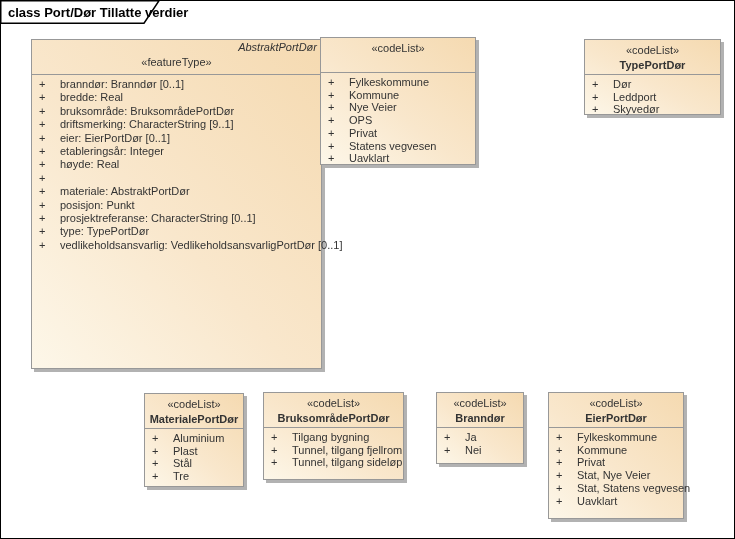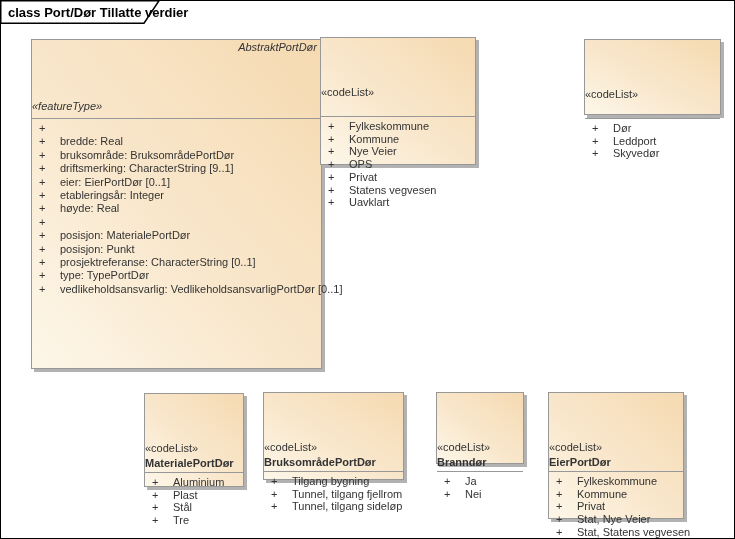--- a/index.html
+++ b/index.html
@@ -20,41 +20,41 @@
     font-weight: bold; font-size: 13px; color: #000000;
     white-space: nowrap;
   }
   .class-box {
     position: absolute;
     box-sizing: border-box;
     background: linear-gradient(to top right, #fdf7e9 0%, #f9e7cc 45%, #f5dab1 100%);
     border: 1px solid #989898;
     box-shadow: 3px 3px 0 0 #b2b2b2;
   }
-  .box-header { padding-top: 3px; margin-top: 44px; }
+  .box-header { text-align: center; padding-top: 3px; }
   .abstract-label {
     font-style: italic; text-align: right;
     padding: 1px 4px 0 0; height: 14px; line-height: 13px;
     white-space: nowrap; overflow: hidden;
   }
   .stereotype-line { line-height: 15px; white-space: nowrap; }
   .name-line { font-weight: bold; line-height: 15px; white-space: nowrap; }
   .attr-section {
     border-top: 1px solid #989898;
     padding: 3px 2px 0 0;
   }
   .attr-row { display: flex; align-items: baseline; white-space: nowrap; }
   .big .attr-row  { line-height: 13.4px; }
   .small .attr-row { line-height: 12.7px; }
   .plus { flex: none; width: 11px; margin-left: 7px; text-align: left; }
   .attr-text { margin-left: 10px; }
 
   
   #box-portdor      { left: 30px;  top: 38px;  width: 291px; height: 330px; z-index: 1; }
-  #box-portdor .box-header { padding-top: 0; font-style: italic; }
+  #box-portdor .box-header { padding-top: 0; }
   #box-portdor .attr-section { height: 276px; box-sizing: border-box; }
   #box-vedlikehold  { left: 319px; top: 36px;  width: 156px; height: 128px; z-index: 2; }
   #box-typeportdor  { left: 583px; top: 38px;  width: 137px; height: 76px; }
   #box-materiale    { left: 143px; top: 392px; width: 100px; height: 94px; }
   #box-bruksomrade  { left: 262px; top: 391px; width: 141px; height: 88px; }
   #box-branndor     { left: 435px; top: 391px; width: 88px;  height: 72px; }
   #box-eierportdor  { left: 547px; top: 391px; width: 136px; height: 127px; }
   .codelist-header { height: 34px; box-sizing: border-box; }
 </style>
 </head>
@@ -68,20 +68,21 @@
   <span id="title-text">class Port/Dør Tillatte verdier</span>
 
   <div id="box-portdor" class="class-box big">
     <div class="abstract-label">AbstraktPortDør</div>
     <div class="box-header">
       <div class="stereotype-line">«featureType»</div>
     </div>
     <div class="attr-section" style="margin-top:4px;">
       <div class="attr-row">
           <span class="plus">+</span>
+          <span class="attr-text">branndør: Branndør [0..1]</span>
         </div>
       <div class="attr-row">
           <span class="plus">+</span>
           <span class="attr-text">bredde: Real</span>
         </div>
       <div class="attr-row">
           <span class="plus">+</span>
           <span class="attr-text">bruksområde: BruksområdePortDør</span>
         </div>
       <div class="attr-row">
@@ -98,21 +99,21 @@
         </div>
       <div class="attr-row">
           <span class="plus">+</span>
           <span class="attr-text">høyde: Real</span>
         </div>
       <div class="attr-row">
           <span class="plus">+</span>
         </div>
       <div class="attr-row">
           <span class="plus">+</span>
-          <span class="attr-text">posisjon: MaterialePortDør</span>
+          <span class="attr-text">materiale: AbstraktPortDør</span>
         </div>
       <div class="attr-row">
           <span class="plus">+</span>
           <span class="attr-text">posisjon: Punkt</span>
         </div>
       <div class="attr-row">
           <span class="plus">+</span>
           <span class="attr-text">prosjektreferanse: CharacterString [0..1]</span>
         </div>
       <div class="attr-row">
@@ -158,20 +159,21 @@
       <div class="attr-row">
           <span class="plus">+</span>
           <span class="attr-text">Uavklart</span>
         </div>
     </div>
   </div>
 
   <div id="box-typeportdor" class="class-box small">
     <div class="box-header codelist-header">
       <div class="stereotype-line">«codeList»</div>
+      <div class="name-line">TypePortDør</div>
     </div>
     <div class="attr-section">
       <div class="attr-row">
           <span class="plus">+</span>
           <span class="attr-text">Dør</span>
         </div>
       <div class="attr-row">
           <span class="plus">+</span>
           <span class="attr-text">Leddport</span>
         </div>

